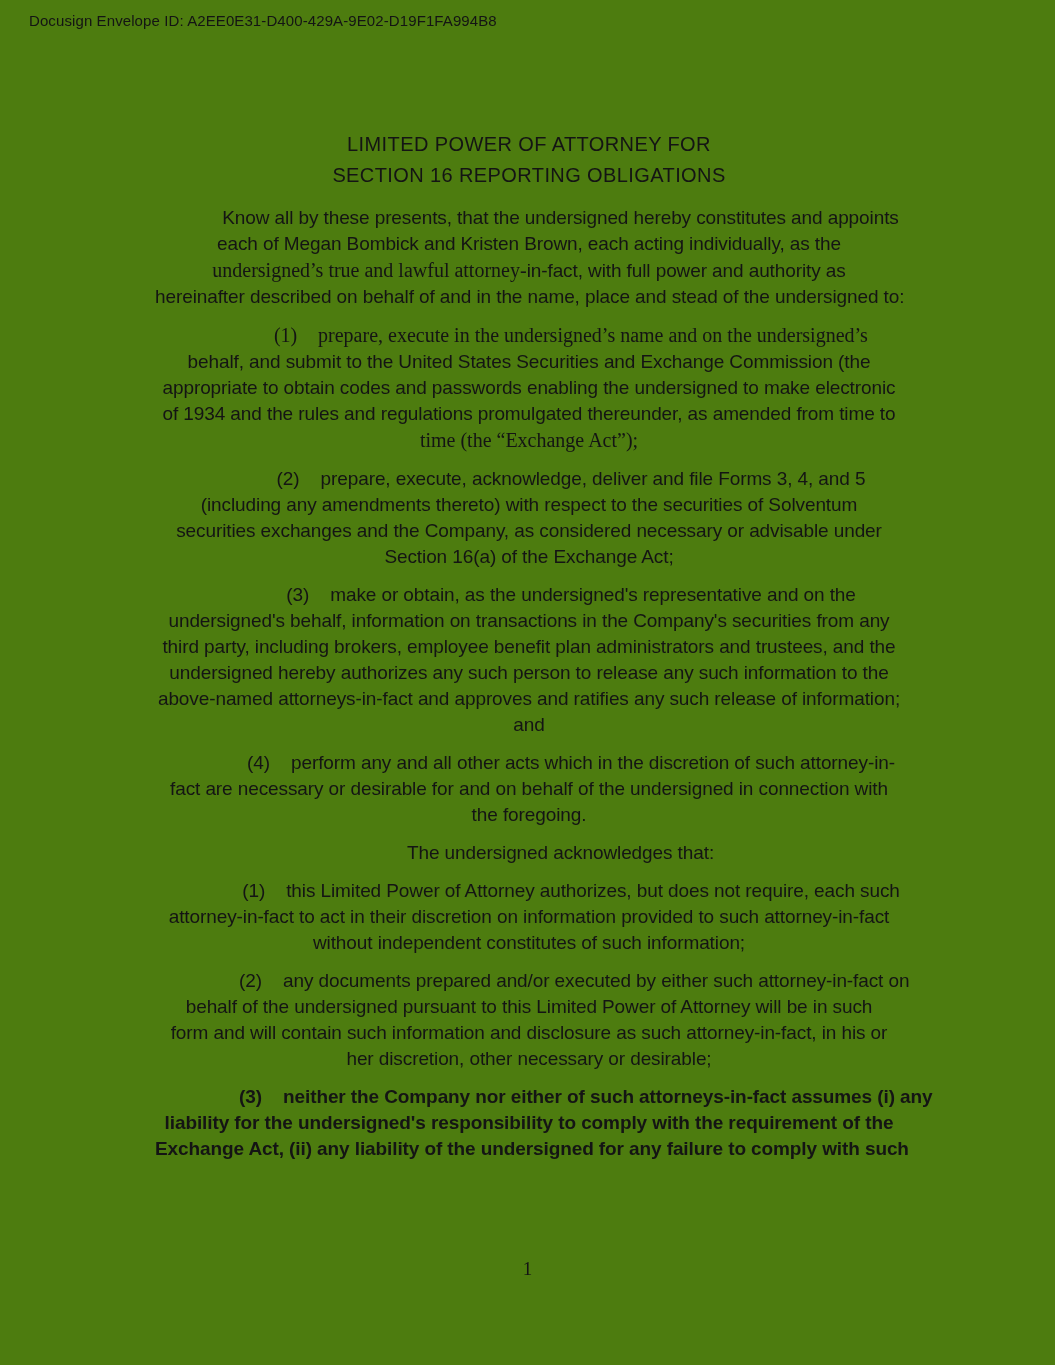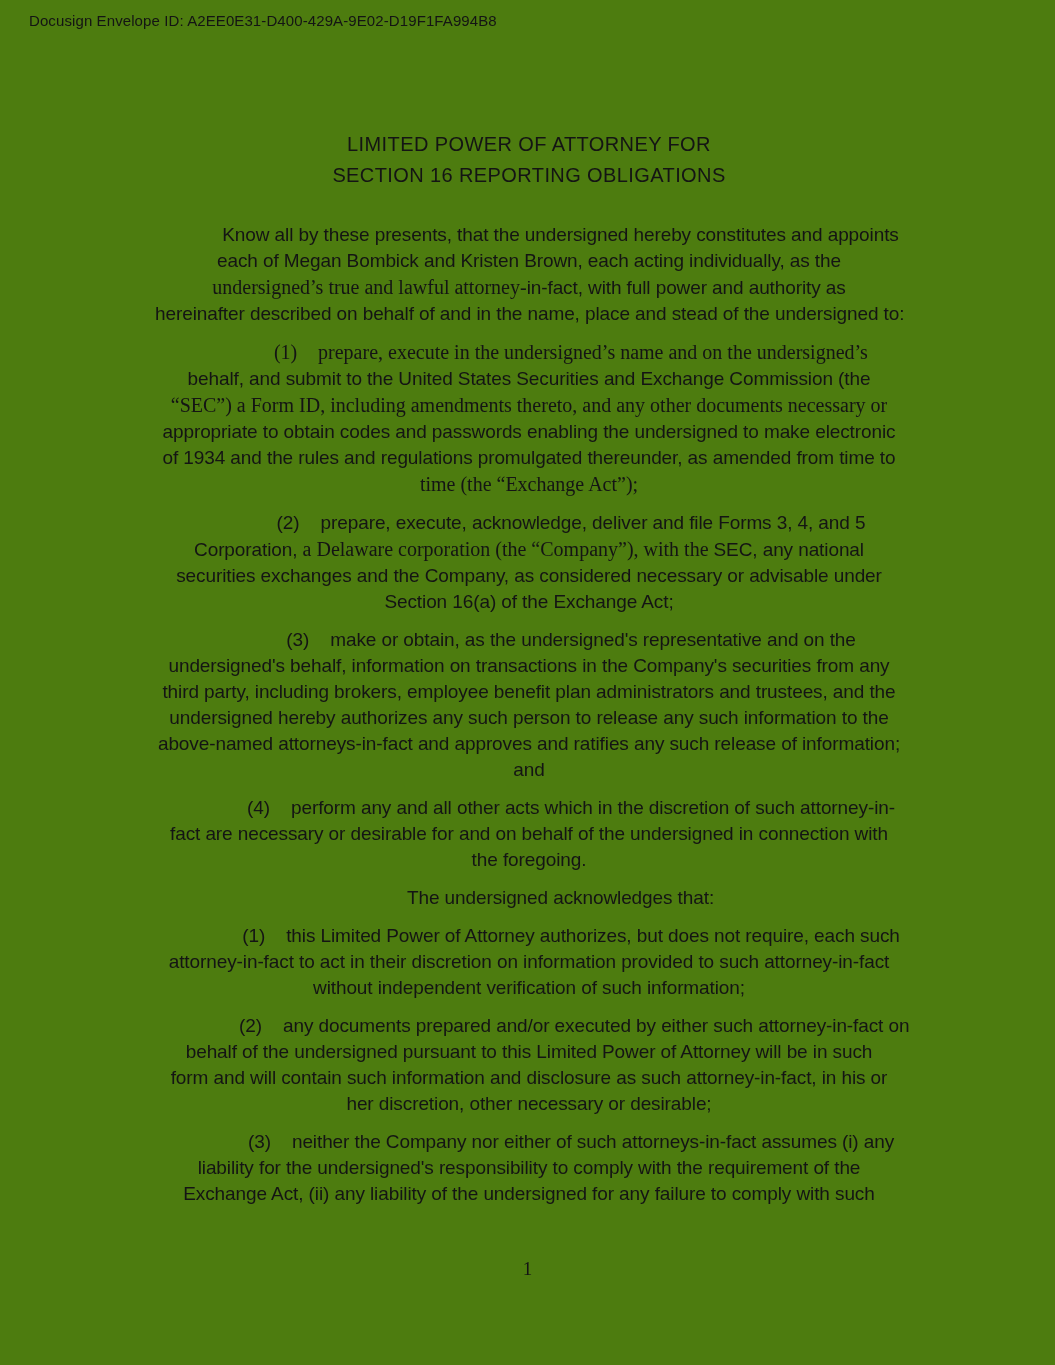--- a/index.html
+++ b/index.html
@@ -28,30 +28,30 @@
     position: absolute;
     left: 155px;
     top: 129px;
     width: 748px;
   }
   .doc-title {
     text-align: center;
     font-size: 20px;
     line-height: 31px;
     letter-spacing: 0.4px;
-    margin-bottom: 31px;
+    margin-bottom: 14px;
     white-space: nowrap;
   }
   .para {
     font-size: 19px;
     line-height: 26px;
     letter-spacing: -0.1px;
     margin-bottom: 12px;
   }
-  .para:last-child { margin-bottom: 0; }
+  .para:last-child { margin-bottom: 0; font-weight: bold; }
   .line {
     white-space: pre;
     text-align: center;
   }
   .serif {
     font-family: "Liberation Serif", serif;
     font-size: 20px;
     letter-spacing: 0;
   }
   .page-number {
@@ -78,28 +78,27 @@
     <div>
         <div class="para">
           <div class="line"><span style="padding-left: 63px;">Know all by these presents, that the undersigned hereby constitutes and appoints</span></div>
           <div class="line"><span>each of Megan Bombick and Kristen Brown, each acting individually, as the</span></div>
           <div class="line"><span class="serif">undersigned’s true and lawful attorney-</span><span>in-fact, with full power and authority as</span></div>
           <div class="line"><span>hereinafter described on behalf of and in the name, place and stead of the undersigned to:</span></div>
         </div>
         <div class="para">
           <div class="line"><span class="serif" style="padding-left: 63px; display: inline-block; width: 65px;">(1)</span><span class="serif">prepare, execute in the undersigned’s name and on the undersigned’s</span></div>
           <div class="line"><span>behalf, and submit to the United States Securities and Exchange Commission (the</span></div>
-          <div class="line"><span class="serif">“SEC”) a Form ID, including amendments thereto, and any other documents necessary or</span></div>
           <div class="line"><span>appropriate to obtain codes and passwords enabling the undersigned to make electronic</span></div>
           <div class="line"><span>of 1934 and the rules and regulations promulgated thereunder, as amended from time to</span></div>
           <div class="line"><span class="serif">time (the “Exchange Act”);</span></div>
         </div>
         <div class="para">
           <div class="line"><span style="padding-left: 63px; display: inline-block; width: 65px;">(2)</span><span>prepare, execute, acknowledge, deliver and file Forms 3, 4, and 5</span></div>
-          <div class="line"><span>Corporation, </span><span class="serif">a Delaware corporation (the “Company”), with the </span><span>SEC, any national</span></div>
+          <div class="line"><span>(including any amendments thereto) with respect to the securities of Solventum</span></div>
           <div class="line"><span>securities exchanges and the Company, as considered necessary or advisable under</span></div>
           <div class="line"><span>Section 16(a) of the Exchange Act;</span></div>
         </div>
         <div class="para">
           <div class="line"><span style="padding-left: 63px; display: inline-block; width: 65px;">(3)</span><span>make or obtain, as the undersigned's representative and on the</span></div>
           <div class="line"><span>undersigned's behalf, information on transactions in the Company's securities from any</span></div>
           <div class="line"><span>third party, including brokers, employee benefit plan administrators and trustees, and the</span></div>
           <div class="line"><span>undersigned hereby authorizes any such person to release any such information to the</span></div>
           <div class="line"><span>above-named attorneys-in-fact and approves and ratifies any such release of information;</span></div>
           <div class="line"><span>and</span></div>
@@ -108,21 +107,21 @@
           <div class="line"><span style="padding-left: 63px; display: inline-block; width: 65px;">(4)</span><span>perform any and all other acts which in the discretion of such attorney-in-</span></div>
           <div class="line"><span>fact are necessary or desirable for and on behalf of the undersigned in connection with</span></div>
           <div class="line"><span>the foregoing.</span></div>
         </div>
         <div class="para">
           <div class="line"><span style="padding-left: 63px; margin-top: 28px;">The undersigned acknowledges that:</span></div>
         </div>
         <div class="para">
           <div class="line"><span style="padding-left: 63px; display: inline-block; width: 65px;">(1)</span><span>this Limited Power of Attorney authorizes, but does not require, each such</span></div>
           <div class="line"><span>attorney-in-fact to act in their discretion on information provided to such attorney-in-fact</span></div>
-          <div class="line"><span>without independent verification of such information;</span></div>
+          <div class="line"><span>without independent constitutes of such information;</span></div>
         </div>
         <div class="para">
           <div class="line"><span style="padding-left: 63px; display: inline-block; width: 65px;">(2)</span><span>any documents prepared and/or executed by either such attorney-in-fact on</span></div>
           <div class="line"><span>behalf of the undersigned pursuant to this Limited Power of Attorney will be in such</span></div>
           <div class="line"><span>form and will contain such information and disclosure as such attorney-in-fact, in his or</span></div>
           <div class="line"><span>her discretion, other necessary or desirable;</span></div>
         </div>
         <div class="para">
           <div class="line"><span style="padding-left: 63px; display: inline-block; width: 65px;">(3)</span><span>neither the Company nor either of such attorneys-in-fact assumes (i) any</span></div>
           <div class="line"><span>liability for the undersigned's responsibility to comply with the requirement of the</span></div>

